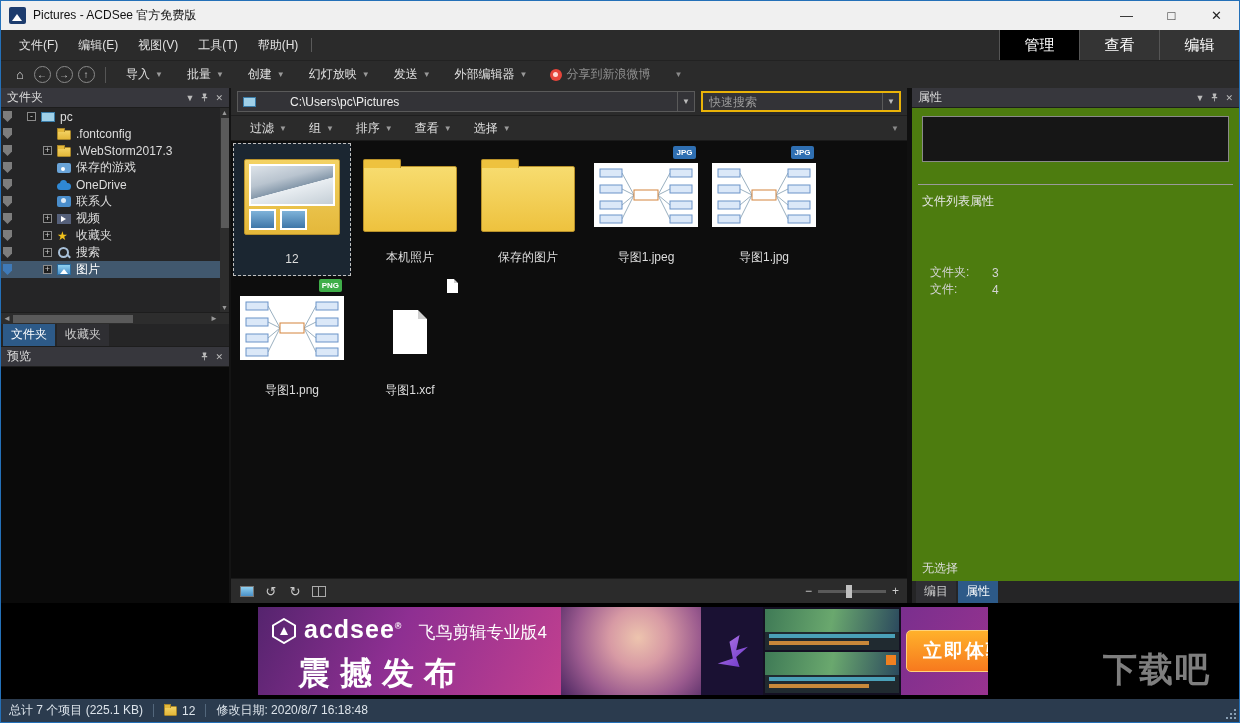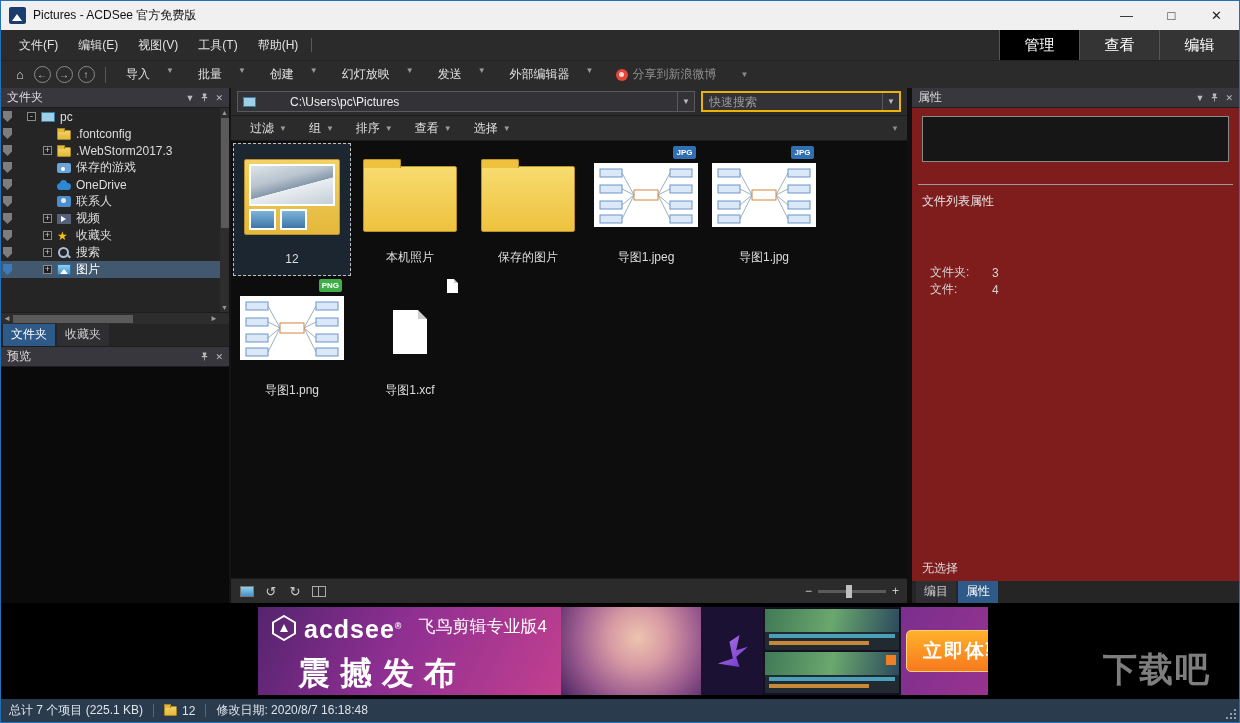--- a/index.html
+++ b/index.html
@@ -23,21 +23,21 @@
   .mode-tabs { margin-left:auto; display:flex; }
   .mode-tab { width:80px; display:flex; align-items:center; justify-content:center; font-size:15px; color:#fff; background:#343434; border-left:1px solid #555; }
   .mode-tab.active { background:#000000; }
 
   
   .toolbar { flex:0 0 28px; background:#2b2b2b; display:flex; align-items:center; padding:0 8px; border-top:1px solid #222; }
   .nav-btn { width:22px; height:22px; display:flex; align-items:center; justify-content:center; color:#d8d8d8; font-size:13px; }
   .nav-circle { width:17px; height:17px; border:1px solid #8a8a8a; border-radius:50%; display:flex; align-items:center; justify-content:center; font-size:10px; color:#cfcfcf; }
   .tb-sep { width:1px; height:16px; background:#555; margin:0 8px; }
   .toolbar-dropdowns { display:flex; }
-  .tb-drop { display:flex; gap:16px; padding:0 12px; color:#e0e0e0; }
+  .tb-drop { display:flex; align-items:center; gap:5px; padding:0 12px; color:#e0e0e0; }
   .caret { font-size:8px; color:#9a9a9a; }
   .share-btn { display:flex; align-items:center; gap:5px; padding:0 10px; color:#8f8f8f; }
   .weibo-ico { width:12px; height:12px; border-radius:50%; background:#e6453a; position:relative; }
   .weibo-ico::after { content:''; position:absolute; left:3px; top:3px; width:5px; height:5px; border-radius:50%; background:#ffd9d4; }
   .tb-overflow { margin-left:14px; color:#8a8a8a; font-size:8px; }
 
   
   .main { flex:1 1 auto; display:flex; min-height:0; }
 
   
@@ -126,37 +126,37 @@
   .grid-bottombar { flex:0 0 25px; background:#2b2b2b; border-top:1px solid #1a1a1a; display:flex; align-items:center; padding:0 8px; gap:8px; }
   .gb-ico { width:16px; height:16px; display:flex; align-items:center; justify-content:center; color:#c8c8c8; font-size:13px; }
   .gb-pic { width:14px; height:11px; background:linear-gradient(#8fd0f0,#4a90c8); border:1px solid #777; }
   .gb-panels { width:14px; height:11px; border:1px solid #aaa; display:flex; }
   .gb-panels::before { content:''; width:5px; border-right:1px solid #aaa; }
   .zoom-ctrl { margin-left:auto; display:flex; align-items:center; gap:6px; color:#ccc; }
   .zoom-track { width:68px; height:3px; background:#5a5a5a; position:relative; }
   .zoom-thumb { position:absolute; left:28px; top:-5px; width:6px; height:13px; background:#c0c0c0; }
 
   
-  .right-panel { flex:0 0 332px; background:#7f1d1d; display:flex; flex-direction:column; border-left:5px solid #101010; }
+  .right-panel { flex:0 0 332px; background:#4d7c0f; display:flex; flex-direction:column; border-left:5px solid #101010; }
   .prop-preview-box { margin:8px 10px 10px; height:46px; border:1px solid #8a8a8a; background:#161616; }
   .prop-divider { margin:12px 6px 0; border-top:1px solid #9a9a9a; }
   .prop-section-title { padding:8px 10px 4px; color:#e6e6e6; }
   .prop-rows { padding:2px 18px;margin-top:48px; }
   .prop-row { display:flex; height:17px; align-items:center; color:#d4d4d4; }
   .prop-label { width:62px; }
   .prop-value { }
   .prop-spacer { flex:1 1 auto; }
   .selection-status { padding:4px 10px; color:#ddd; }
   .right-tabs { flex:0 0 21px; display:flex; align-items:flex-end; padding-left:4px; gap:2px; background:#252526; }
 
   
   .banner-strip { flex:0 0 96px; background:#000; position:relative; }
   .banner { position:absolute; left:257px; top:4px; width:730px; height:88px; display:flex; overflow:hidden; }
   .bn-left { flex:1 1 auto; background:linear-gradient(115deg,#55246e 0%,#8e2f92 45%,#c2408f 100%); padding:8px 14px 6px; color:#fff; }
-  .bn-logo-row { display:flex; align-items:flex-start; gap:8px; }
+  .bn-logo-row { display:flex; align-items:flex-end; gap:8px; }
   .bn-hex { width:24px; height:26px; }
   .bn-brand { font-size:25px; font-weight:bold; letter-spacing:1px; }
   .bn-reg { font-size:9px; vertical-align:super; }
   .bn-product { font-size:17px; margin-left:8px; white-space:nowrap; }
   .bn-headline { font-size:32px; font-weight:bold; letter-spacing:10px; margin-top:8px; padding-left:26px; }
   .bn-photo { flex:0 0 140px; background:radial-gradient(circle at 55% 35%, #edc4ae 0%, #d79aa4 30%, #9a5a8e 65%, #4a2560 100%); }
   .bn-media { flex:0 0 200px; background:#141022; display:flex; }
   .bn-bird { flex:0 0 62px; background:#1a1133; display:flex; align-items:center; justify-content:center; }
   .bird-svg { width:42px; height:42px; }
   .bn-shots { flex:1; display:flex; flex-direction:column; gap:2px; padding:2px; }

